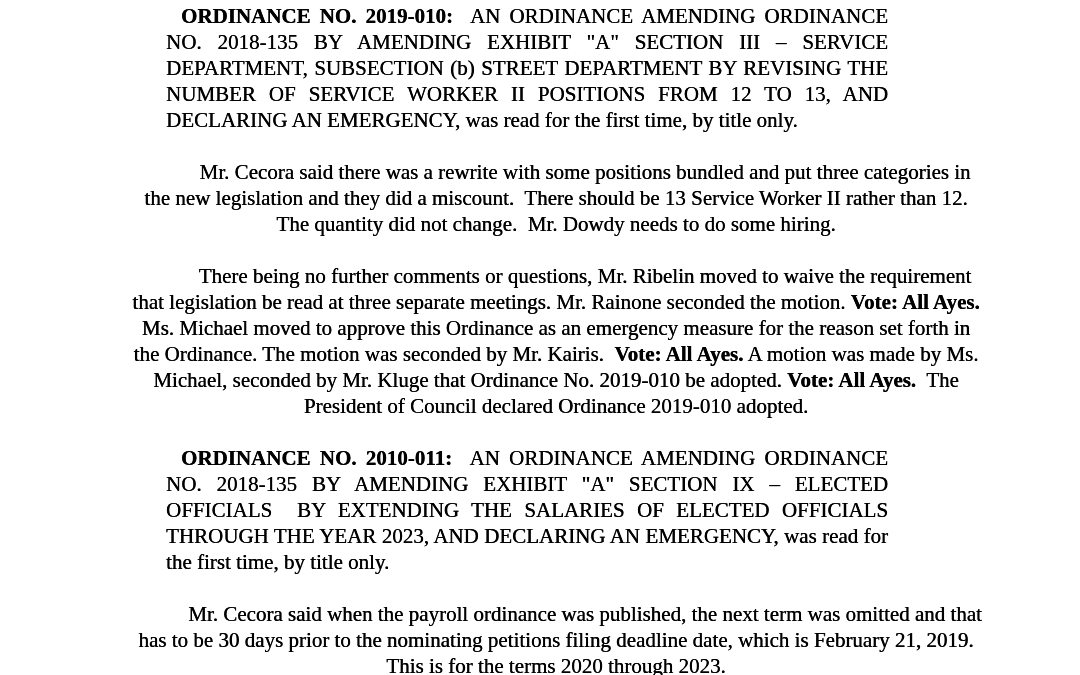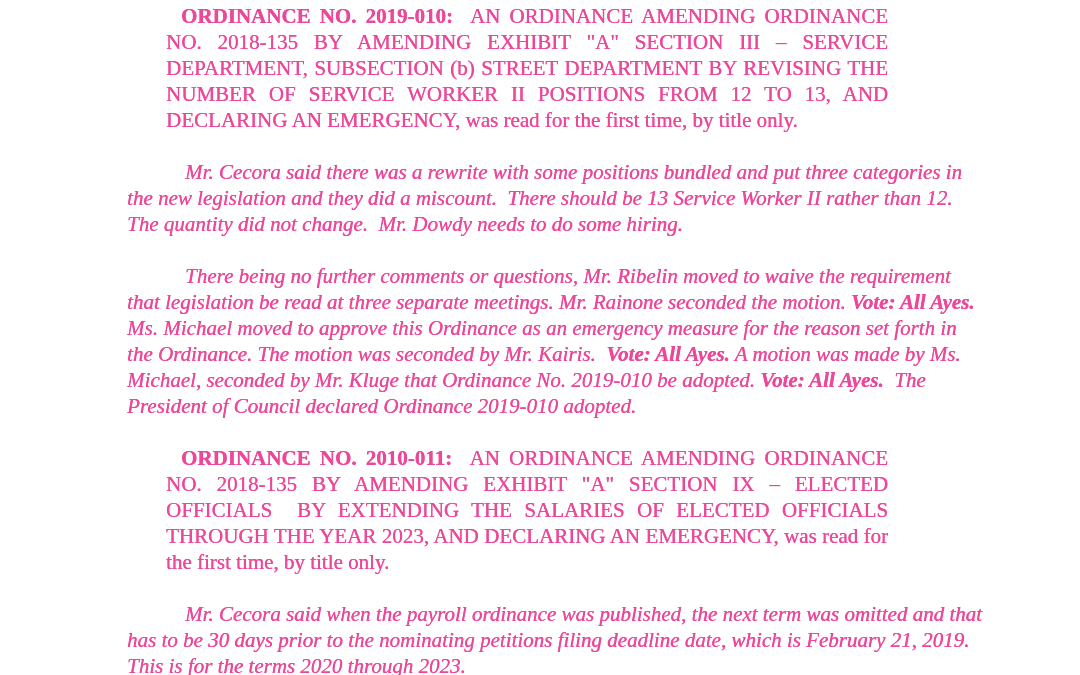--- a/index.html
+++ b/index.html
@@ -7,40 +7,39 @@
     padding: 0;
     background: #ffffff;
   }
   .page {
     position: relative;
     width: 1080px;
     height: 675px;
     background: #ffffff;
     overflow: hidden;
     font-family: "Liberation Serif", "DejaVu Serif", serif;
-    color: #ec4899;
+    color: #000000;
   }
   .content {
     position: absolute;
     left: 127px;
     top: 3px;
     width: 858px;
   }
   .content p {
     margin: 0 0 26px 0;
     font-size: 21px;
     line-height: 26px;
     white-space: pre-wrap;
     
     text-shadow: 0.35px 0 0 currentColor;
   }
   p.body-para {
     text-indent: 58px;
-    text-align: left;
-    font-style: italic;
+    text-align: center;
   }
   p.ordinance-para {
     margin-left: 39px;
     width: 722px;
     text-align: justify;
     text-indent: 15px;
   }
   .b { font-weight: bold; }
 </style>
 </head>

